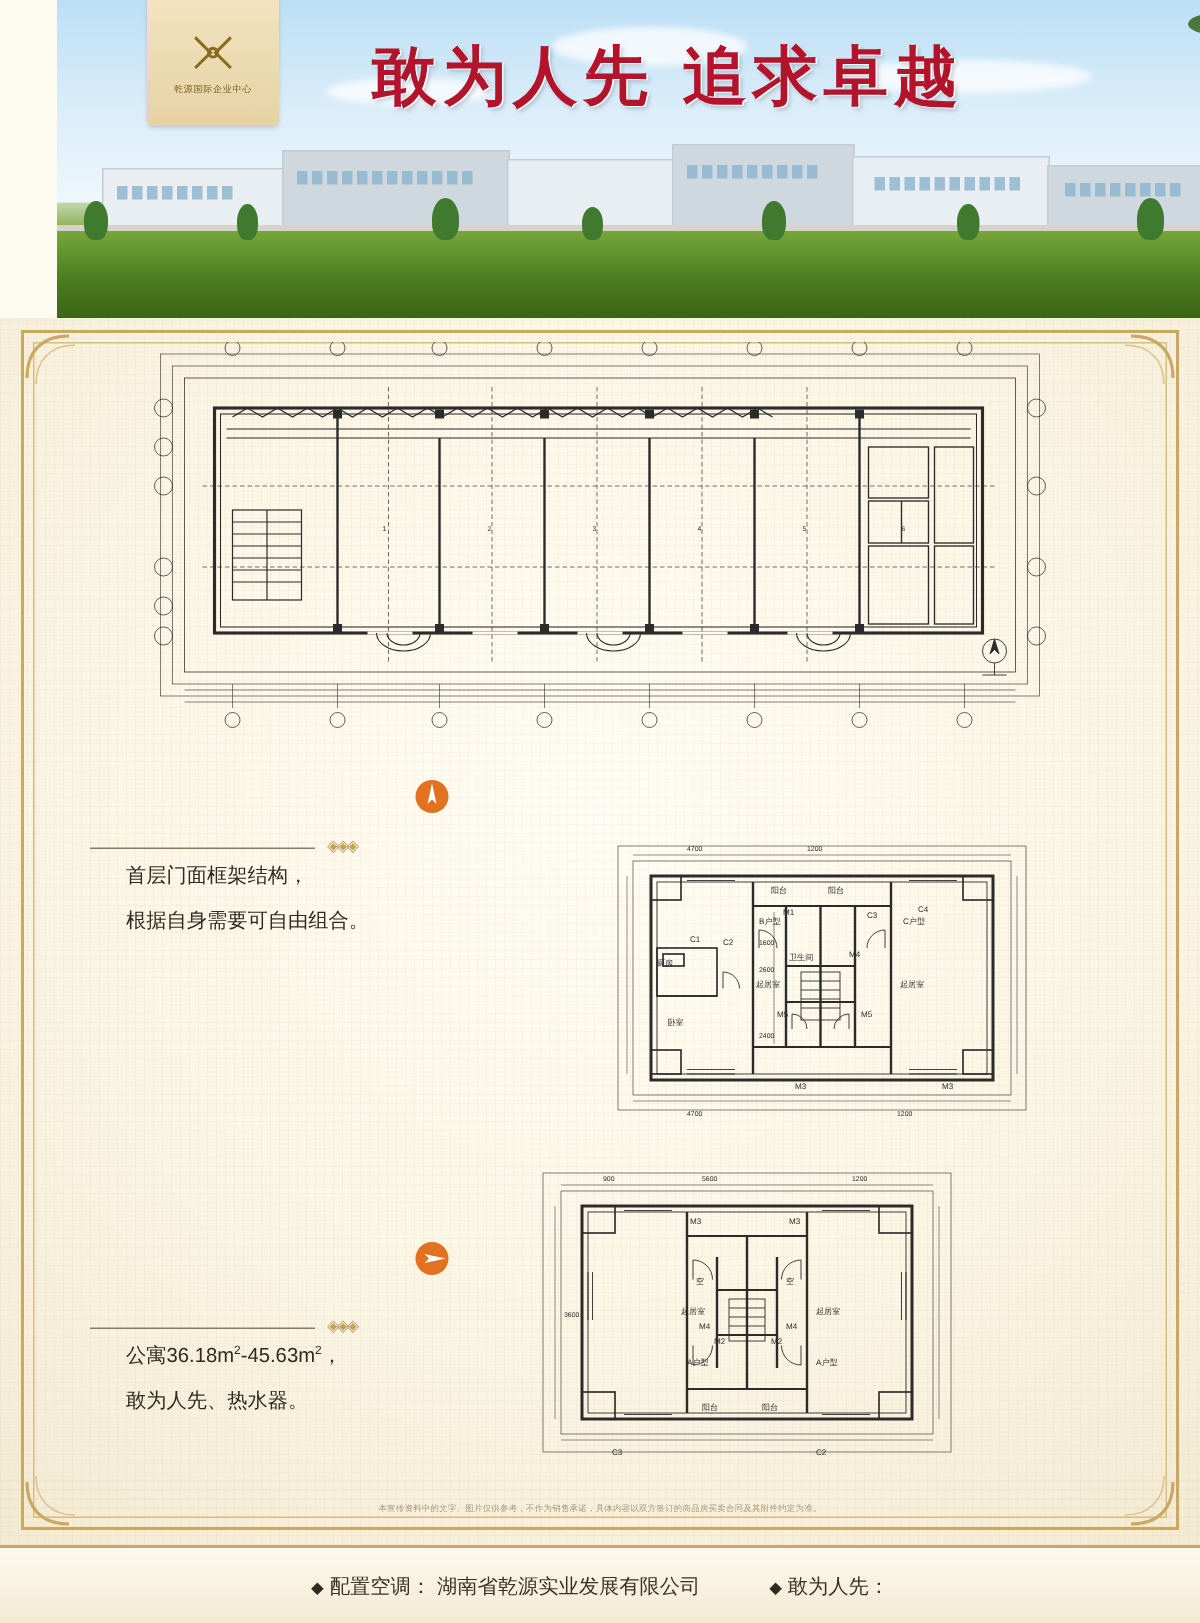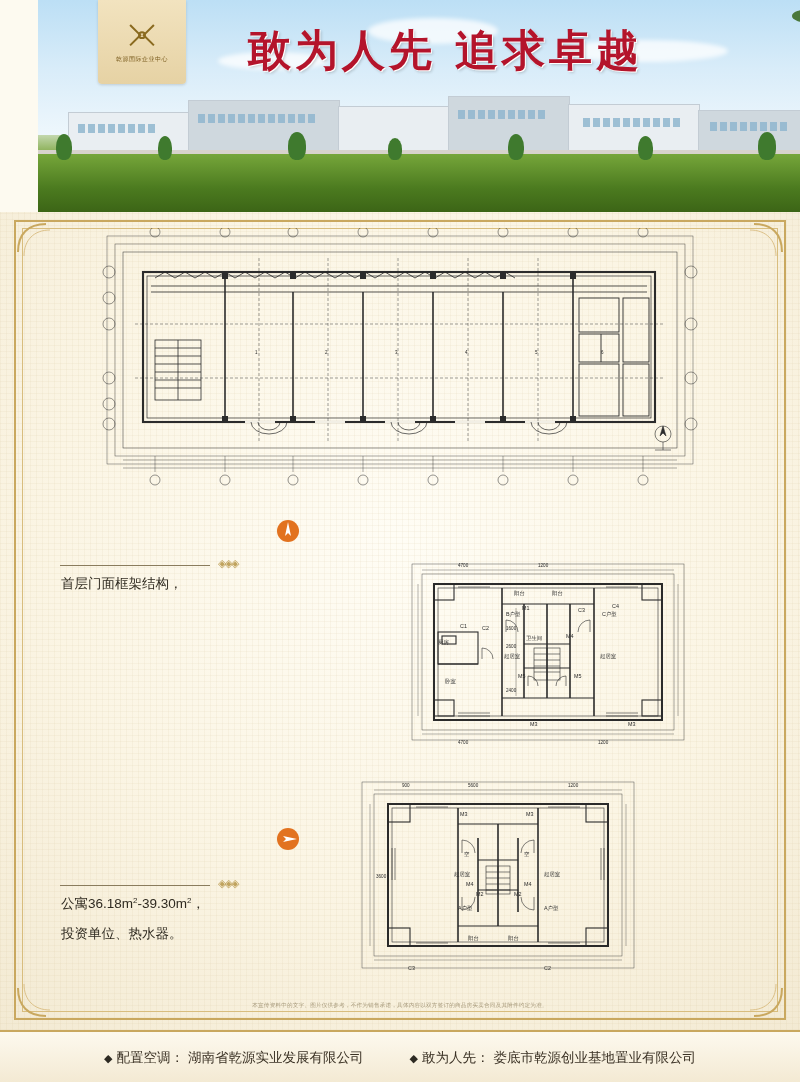--- a/index.html
+++ b/index.html
@@ -86,21 +86,21 @@
   .plan-b{left:398px;top:548px;width:300px;height:210px;}
   .plan-c{left:348px;top:768px;width:300px;height:215px;}
 
   
   .txtblock{position:absolute;width:300px;}
   .txtblock .rule{
     position:relative;height:18px;
   }
   .rule:before{content:"";position:absolute;left:0;top:9px;width:150px;height:1px;background:#8a7c5d;}
   .rule .orn{position:absolute;left:158px;top:1px;color:#c0a35e;font-size:11px;letter-spacing:-2px;}
-  .txtblock p{margin:0 0 10px 1px;font-size:13.5px;color:#2f2a20;line-height:1.5;}
+  .txtblock p{margin:0 0 10px 24px;font-size:13.5px;color:#2f2a20;line-height:1.5;}
   .txtblock p sup{font-size:8px;}
   .tb1{left:60px;top:556px;}
   .tb2{left:60px;top:876px;}
 
   .compass{position:absolute;width:26px;height:26px;}
   .compass.c1{left:275px;top:518px;}
   .compass.c2{left:275px;top:826px;}
 
   svg text{font-family:"Liberation Sans","DejaVu Sans",sans-serif;}
 </style>
@@ -401,20 +401,21 @@
     <circle cx="13" cy="13" r="11" fill="#e2721f"></circle>
     <path d="M13 4 L16 18 L13 15 L10 18 Z" fill="#fff"></path>
   </svg>
 </div>
 
 <div class="txtblock tb1">
   <div class="rule">
       <span class="orn">◈◈◈</span>
     </div>
   <p>首层门面框架结构，</p>
+  <p>根据自身需要可自由组合。</p>
 </div>
 
 <div class="dwg plan-b">
 <svg width="300" height="210" viewBox="0 0 300 210">
   <g stroke="#2b2b2b" fill="none">
     <rect x="14" y="16" width="272" height="176" stroke-width="0.4"></rect>
     <rect x="24" y="26" width="252" height="156" stroke-width="0.4"></rect>
     <rect x="36" y="36" width="228" height="136" stroke-width="2"></rect>
     <rect x="40" y="40" width="220" height="128" stroke-width="0.6"></rect>
 
@@ -524,22 +525,22 @@
   <svg width="26" height="26" viewBox="0 0 26 26">
     <circle cx="13" cy="13" r="11" fill="#e2721f"></circle>
     <path d="M22 13 L8 16 L11 13 L8 10 Z" fill="#fff"></path>
   </svg>
 </div>
 
 <div class="txtblock tb2">
   <div class="rule">
       <span class="orn">◈◈◈</span>
     </div>
-  <p><span>公寓36.18m</span><sup>2</sup><span>-39.30m</span><sup>2</sup><span>，</span></p>
-  <p>投资单位、热水器。</p>
+  <p><span>公寓36.18m</span><sup>2</sup><span>-45.63m</span><sup>2</sup><span>，</span></p>
+  <p>敢为人先、热水器。</p>
 </div>
 
 <div class="dwg plan-c">
 <svg width="300" height="215" viewBox="0 0 300 215">
   <g stroke="#2b2b2b" fill="none">
     <rect x="14" y="14" width="272" height="186" stroke-width="0.4"></rect>
     <rect x="26" y="26" width="248" height="162" stroke-width="0.4"></rect>
     <rect x="40" y="36" width="220" height="142" stroke-width="2"></rect>
     <rect x="44" y="40" width="212" height="134" stroke-width="0.6"></rect>
 
@@ -638,15 +639,14 @@
 
 <div class="footer">
   <div class="item">
     <span class="diamond">◆</span>
     <span>配置空调：</span>
     <span>湖南省乾源实业发展有限公司</span>
   </div>
   <div class="item">
     <span class="diamond">◆</span>
     <span>敢为人先：</span>
-    <span>娄底市乾源创业基地置业有限公司</span>
   </div>
 </div>
 
 </body></html>

